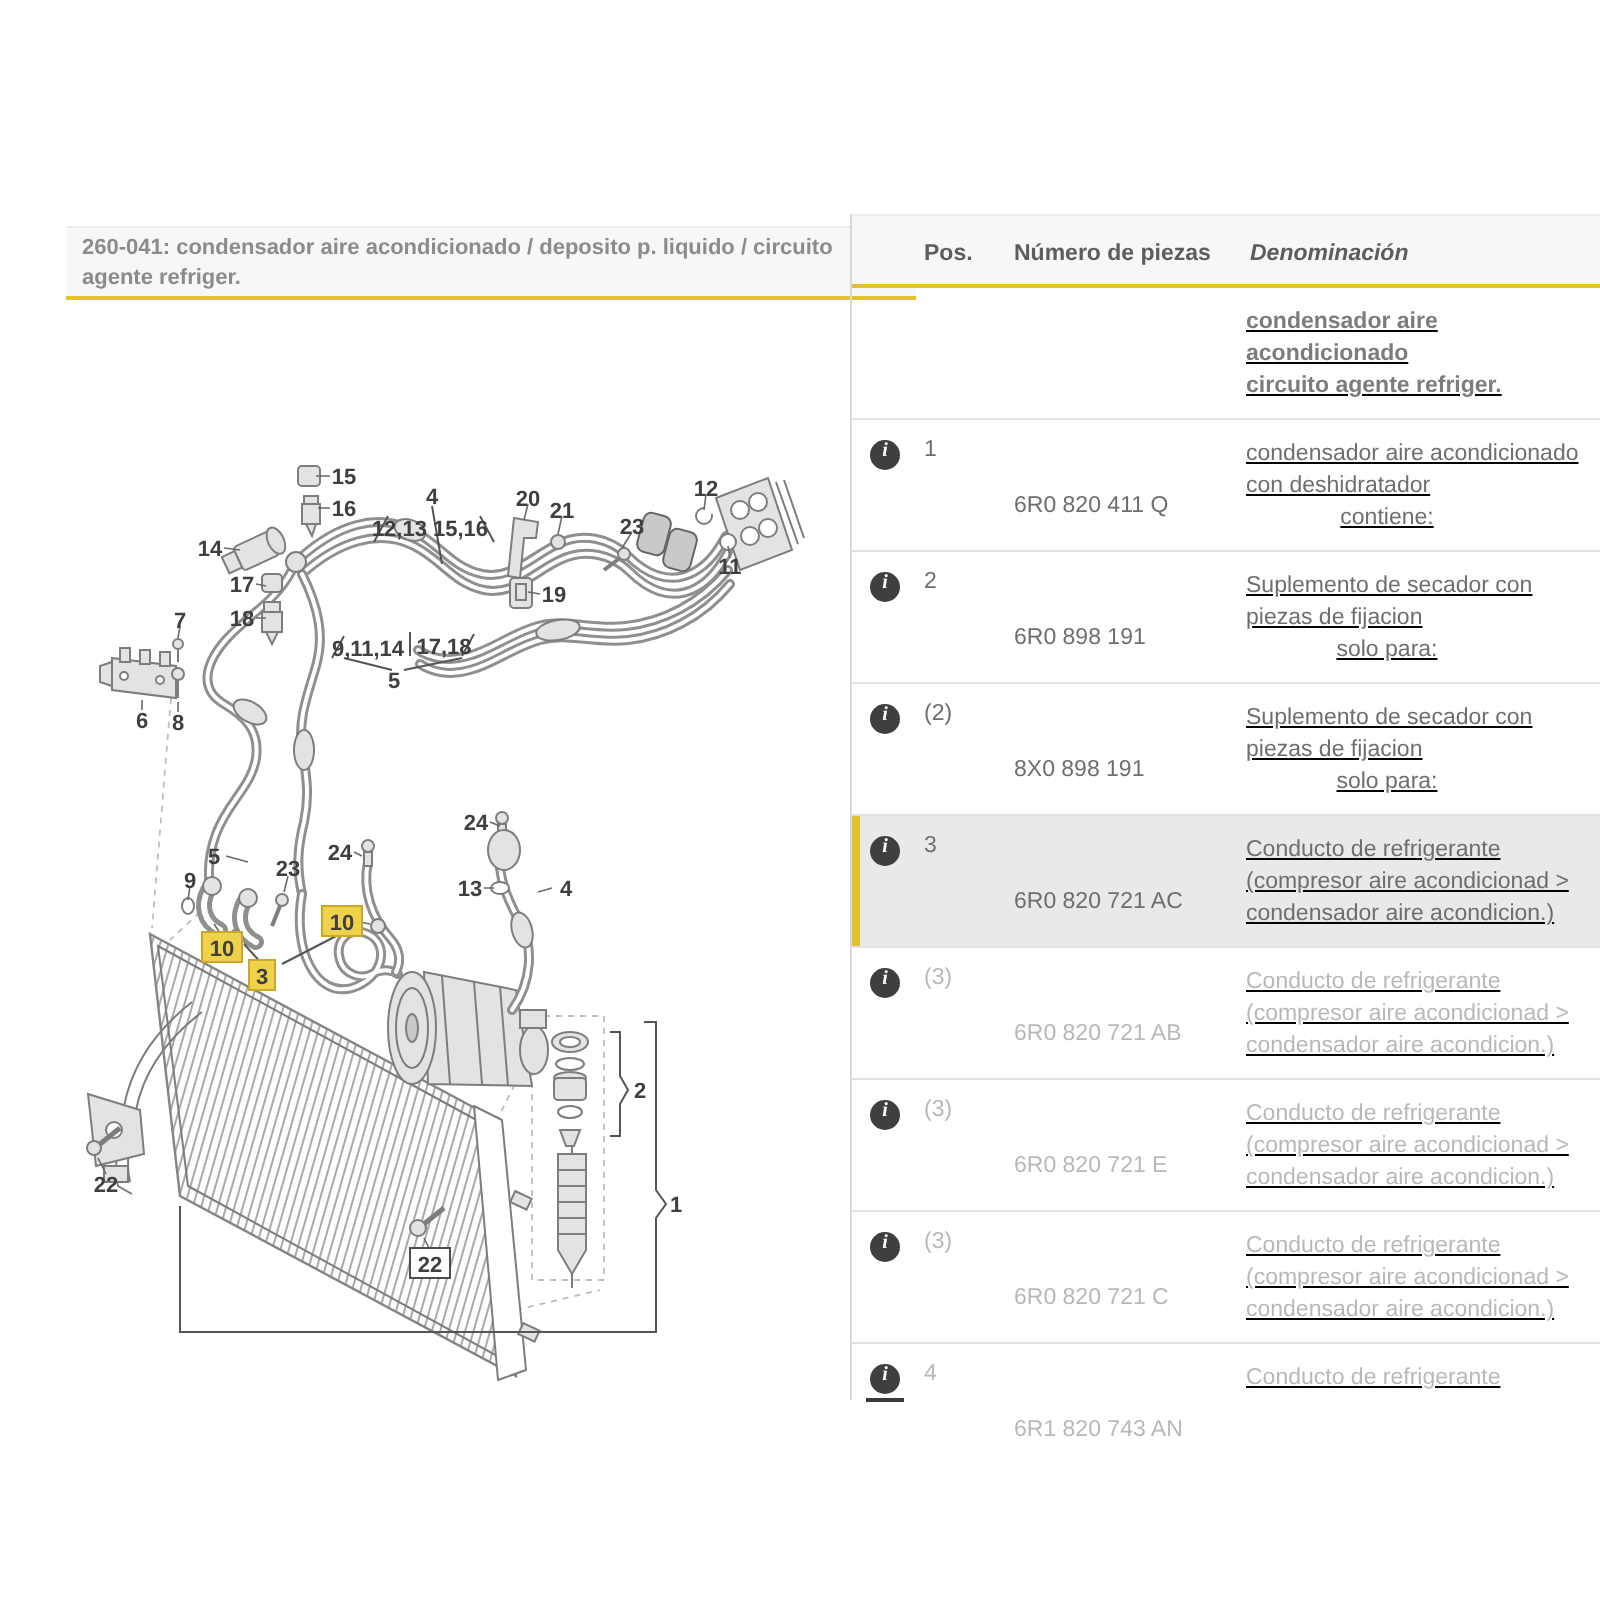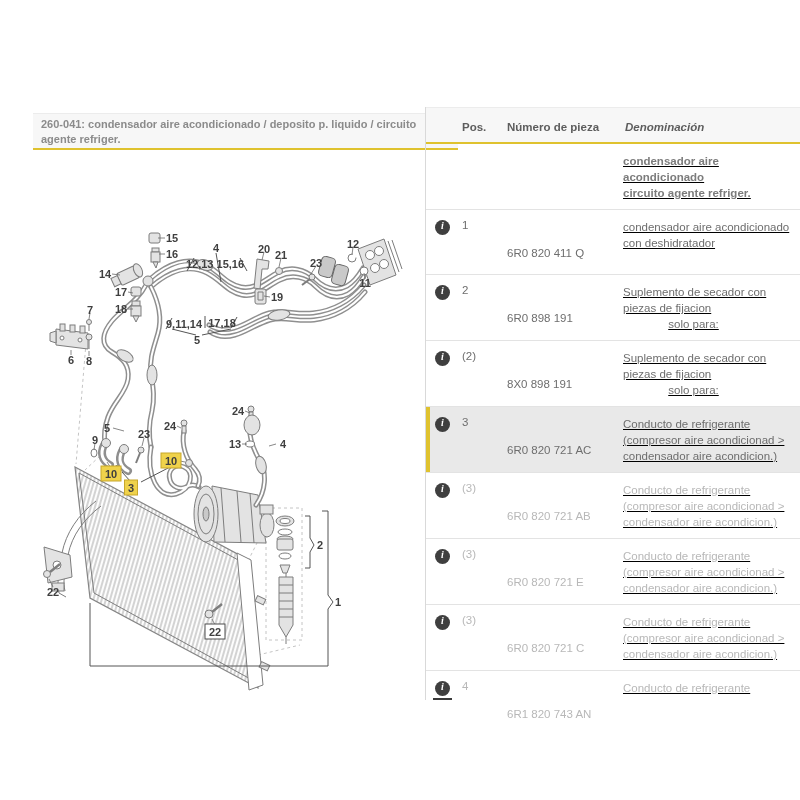--- a/index.html
+++ b/index.html
@@ -58,39 +58,40 @@
 </head>
 <body>
 
 <div class="left-header">260-041: condensador aire acondicionado / deposito p. liquido / circuito agente refriger.</div>
 
 <div class="vline"></div>
 
 <div class="ptable">
   <div class="thead">
     <span class="c1">Pos.</span>
-    <span class="c2">Número de pieza</span>
+    <span class="c2">Número de piezas</span>
     <span class="c3">Denominación</span>
   </div>
   <div>
       <div class="trow intro">
         <span class="pos"></span>
         <span class="pn"></span>
         <div class="desc b">
           <div>condensador aire acondicionado</div>
           <div>circuito agente refriger.</div>
         </div>
       </div>
       <div class="trow">
         <span class="info">i</span>
         <span class="pos">1</span>
         <span class="pn">6R0 820 411 Q</span>
         <div class="desc">
           <div>condensador aire acondicionado</div>
           <div>con deshidratador</div>
+          <div class="note">contiene:</div>
         </div>
       </div>
       <div class="trow">
         <span class="info">i</span>
         <span class="pos">2</span>
         <span class="pn">6R0 898 191</span>
         <div class="desc">
           <div>Suplemento de secador con</div>
           <div>piezas de fijacion</div>
           <div class="note">solo para:</div>

